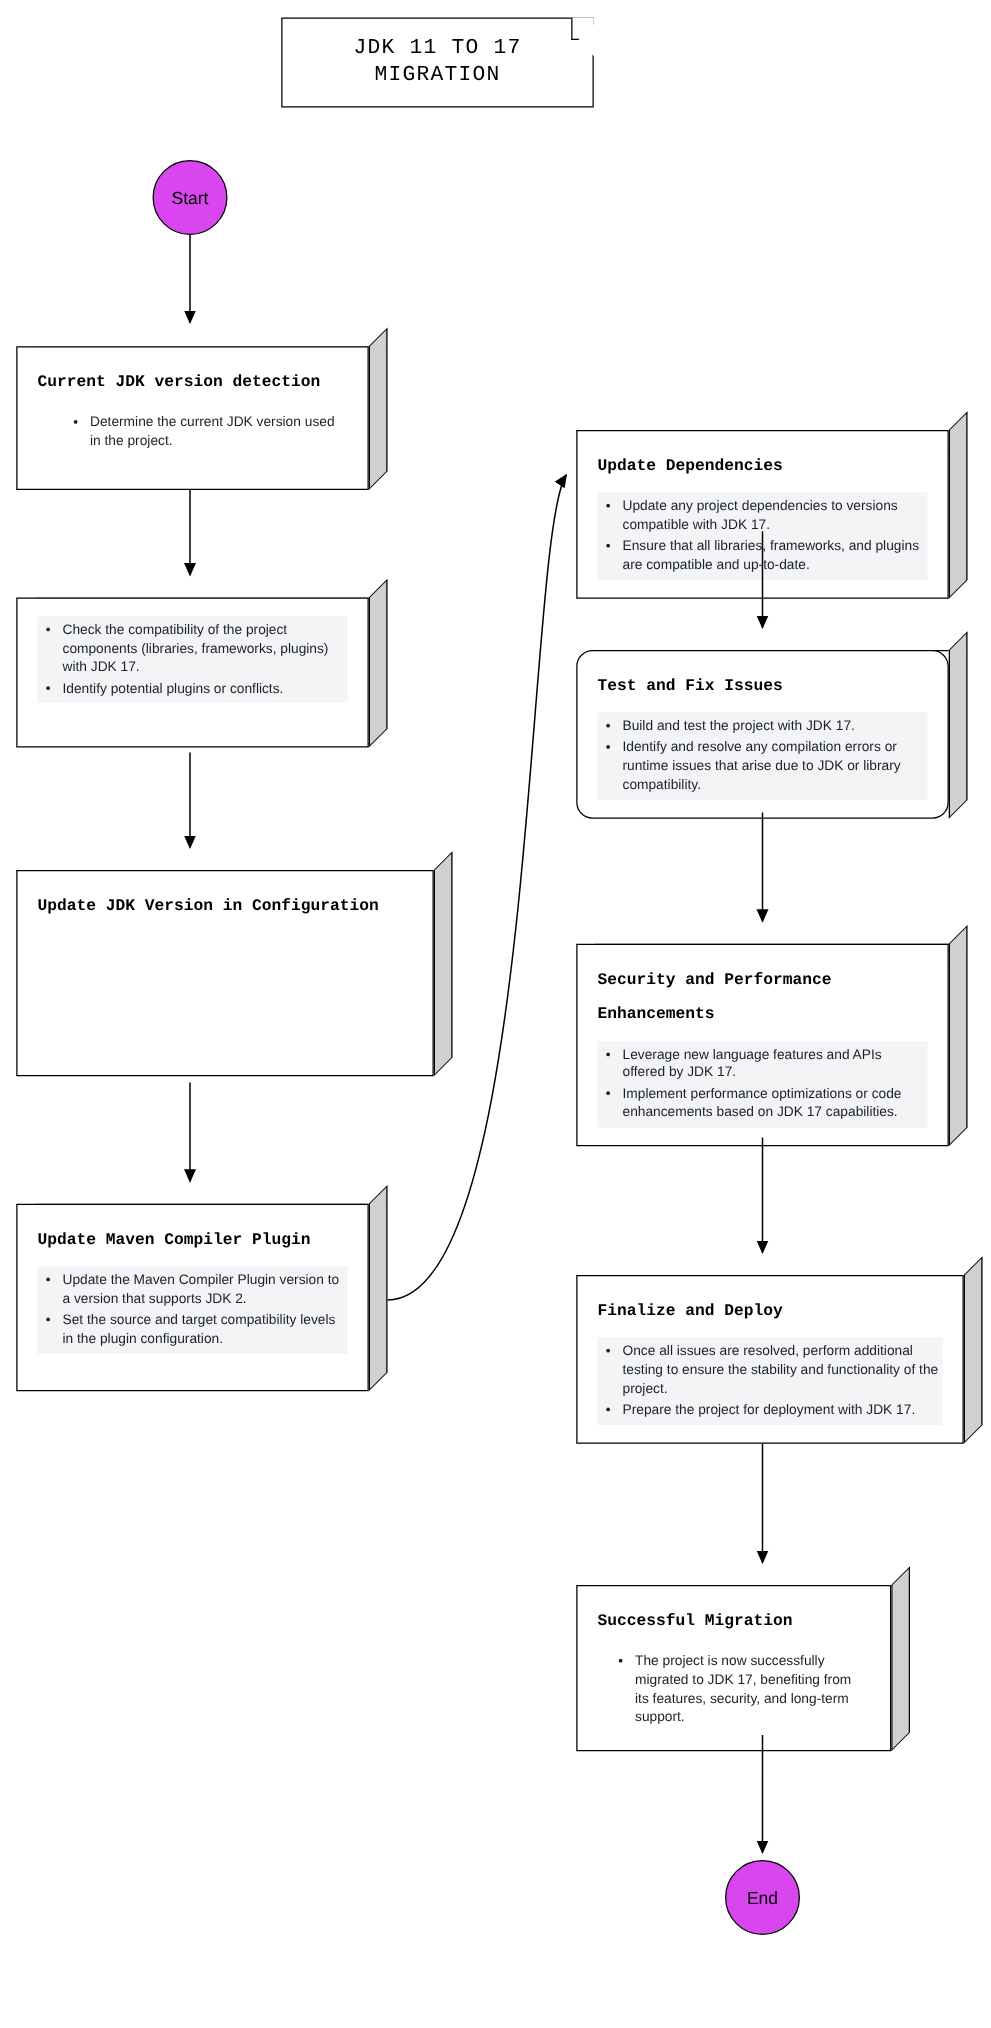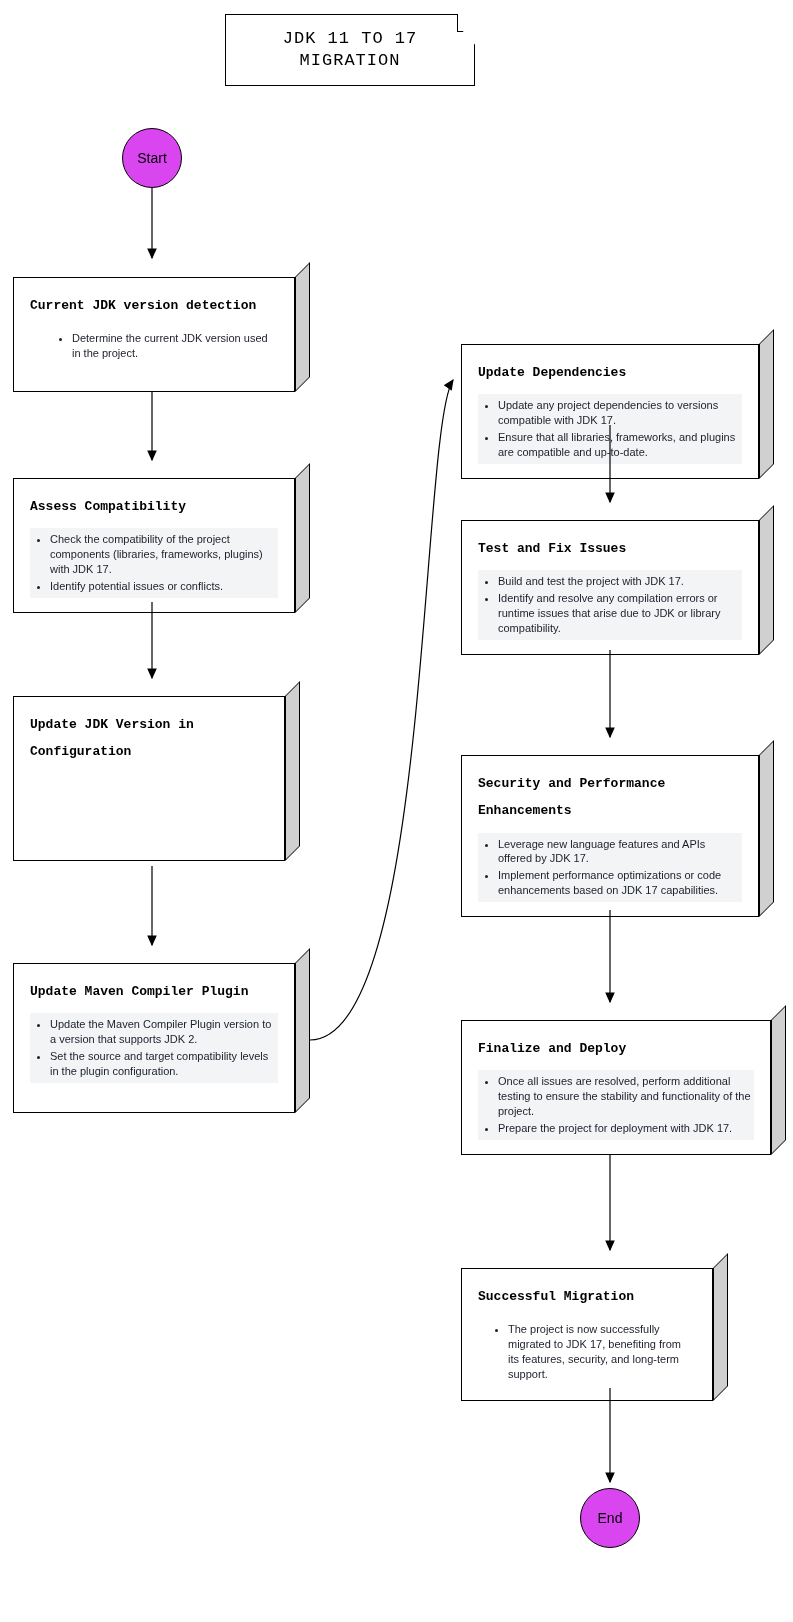--- a/index.html
+++ b/index.html
@@ -136,31 +136,30 @@
       <li>Determine the current JDK version used in the project.</li>
     </ul>
       </div>
   </div>
 </div>
 
 <div class="box3d" style="left:13px; top:478px; width:282px;">
   <div class="top"></div>
     <div class="side"></div>
   <div class="front" style="min-height:120px;">
-    <h3>Assess Compatibility</h3>
     <div class="inner">
         <ul>
       <li>Check the compatibility of the project components (libraries, frameworks, plugins) with JDK 17.</li>
-      <li>Identify potential issues or conflicts.</li>
-    </ul>
-      </div>
-  </div>
-</div>
-
-<div class="box3d" style="left:13px; top:696px; width:272px;">
+      <li>Identify potential plugins or conflicts.</li>
+    </ul>
+      </div>
+  </div>
+</div>
+
+<div class="box3d" style="left:13px; top:696px; width:334px;">
   <div class="top"></div>
     <div class="side"></div>
   <div class="front" style="min-height:165px;">
     <h3>Update JDK Version in Configuration</h3>
   </div>
 </div>
 
 <div class="box3d" style="left:13px; top:963px; width:282px;">
   <div class="top"></div>
     <div class="side"></div>
@@ -185,21 +184,21 @@
       <li>Update any project dependencies to versions compatible with JDK 17.</li>
       <li>Ensure that all libraries, frameworks, and plugins are compatible and up-to-date.</li>
     </ul>
       </div>
   </div>
 </div>
 
 <div class="box3d" style="left:461px; top:520px; width:298px;">
   <div class="top"></div>
     <div class="side"></div>
-  <div class="front" style="min-height:125px;">
+  <div class="front" style="min-height:125px;border-radius:13px;">
     <h3>Test and Fix Issues</h3>
     <div class="inner">
         <ul>
       <li>Build and test the project with JDK 17.</li>
       <li>Identify and resolve any compilation errors or runtime issues that arise due to JDK or library compatibility.</li>
     </ul>
       </div>
   </div>
 </div>
 

